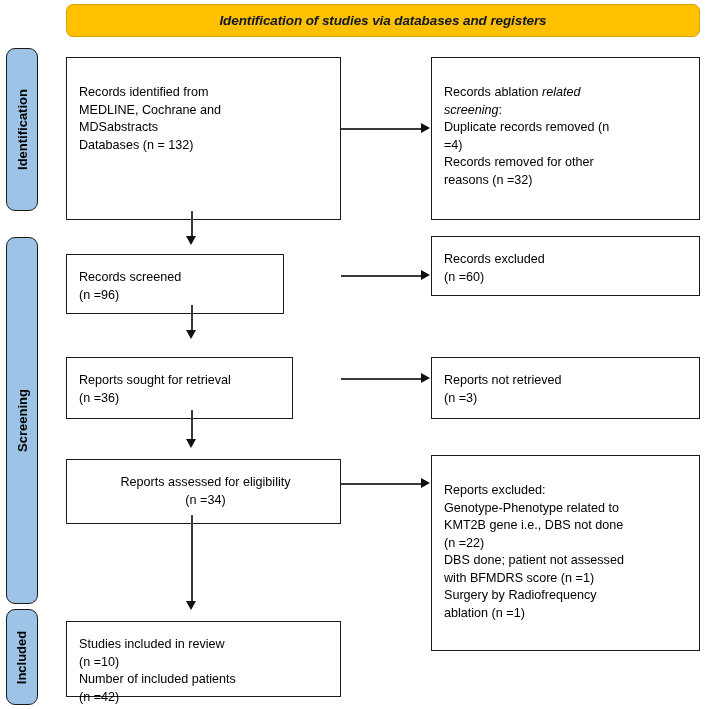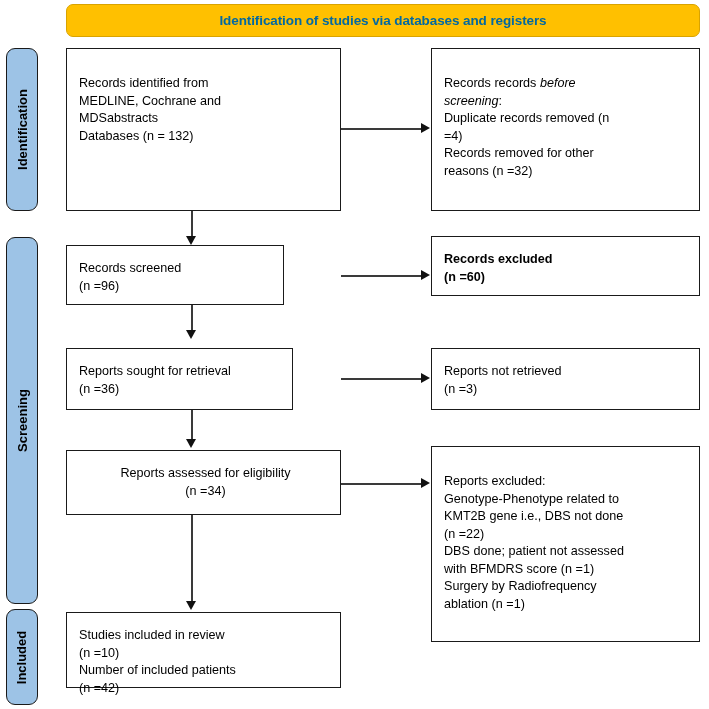--- a/index.html
+++ b/index.html
@@ -37,22 +37,23 @@
     border-radius: 7px;
     box-sizing: border-box;
     display: flex;
     align-items: center;
     justify-content: center;
   }
   .banner-text {
     font-size: 13.5px;
     font-weight: bold;
     letter-spacing: -0.1px;
-    color: #0369a1;
+    color: #0f172a;
     white-space: nowrap;
+    font-style: italic;
   }
 
   
   .stage {
     position: absolute;
     background: #9DC3E6;
     border: 1.7px solid #1a1a1a;
     border-radius: 9px;
     box-sizing: border-box;
     display: flex;
@@ -71,38 +72,39 @@
   #stage-screening      { left: 6px;  top: 237px; width: 32px; height: 367px; }
   #stage-included       { left: 6px;  top: 609px; width: 32px; height: 96px; }
 
   
   .box {
     position: absolute;
     background: #ffffff;
     border: 1.7px solid #1a1a1a;
     box-sizing: border-box;
     padding: 0;
+    margin-top: 9px;
   }
   .box-text {
     position: absolute;
     left: 12px;
     right: 8px;
     font-size: 12.6px;
     line-height: 17.5px;
     color: #000;
     white-space: pre-line;
   }
   .box-text.top-pad { top: 26px; }
   .box-text.mid-pad { top: 14px; }
   .box-text em { font-style: italic; }
 
   #box-identified      { left: 66px;  top: 48px;  width: 275px; height: 163px; }
   #box-removed         { left: 431px; top: 48px;  width: 269px; height: 163px; }
   #box-screened        { left: 66px;  top: 245px; width: 218px; height: 60px; }
-  #box-excluded        { left: 431px; top: 236px; width: 269px; height: 60px; font-weight: bold; }
+  #box-excluded        { left: 431px; top: 227px; width: 269px; height: 60px; }
   #box-sought          { left: 66px;  top: 348px; width: 227px; height: 62px; }
   #box-notretrieved    { left: 431px; top: 348px; width: 269px; height: 62px; }
   #box-assessed        { left: 66px;  top: 450px; width: 275px; height: 65px; text-align: center; }
   #box-reportsexcluded { left: 431px; top: 446px; width: 269px; height: 196px; padding-left: 20px; }
   #box-included        { left: 66px;  top: 612px; width: 275px; height: 76px; }
 
   
   .line-h, .line-v {
     position: absolute;
     background: #3a3a3a;
@@ -145,21 +147,21 @@
   </div>
 
   <div class="box" id="box-identified">
     <div class="box-text top-pad">Records identified from
 MEDLINE, Cochrane and
 MDSabstracts
 Databases (n = 132)</div>
   </div>
 
   <div class="box" id="box-removed">
-    <div class="box-text top-pad"><span>Records records </span><em>before</em><br><em>screening</em><span>:</span><br><span style="white-space:pre-line">Duplicate records removed (n
+    <div class="box-text top-pad"><span>Records ablation </span><em>related</em><br><em>screening</em><span>:</span><br><span style="white-space:pre-line">Duplicate records removed (n
 =4)
 Records removed for other
 reasons (n =32)</span></div>
   </div>
 
   <div class="box" id="box-screened">
     <div class="box-text mid-pad">Records screened
 (n =96)</div>
   </div>
   <div class="box" id="box-excluded">

